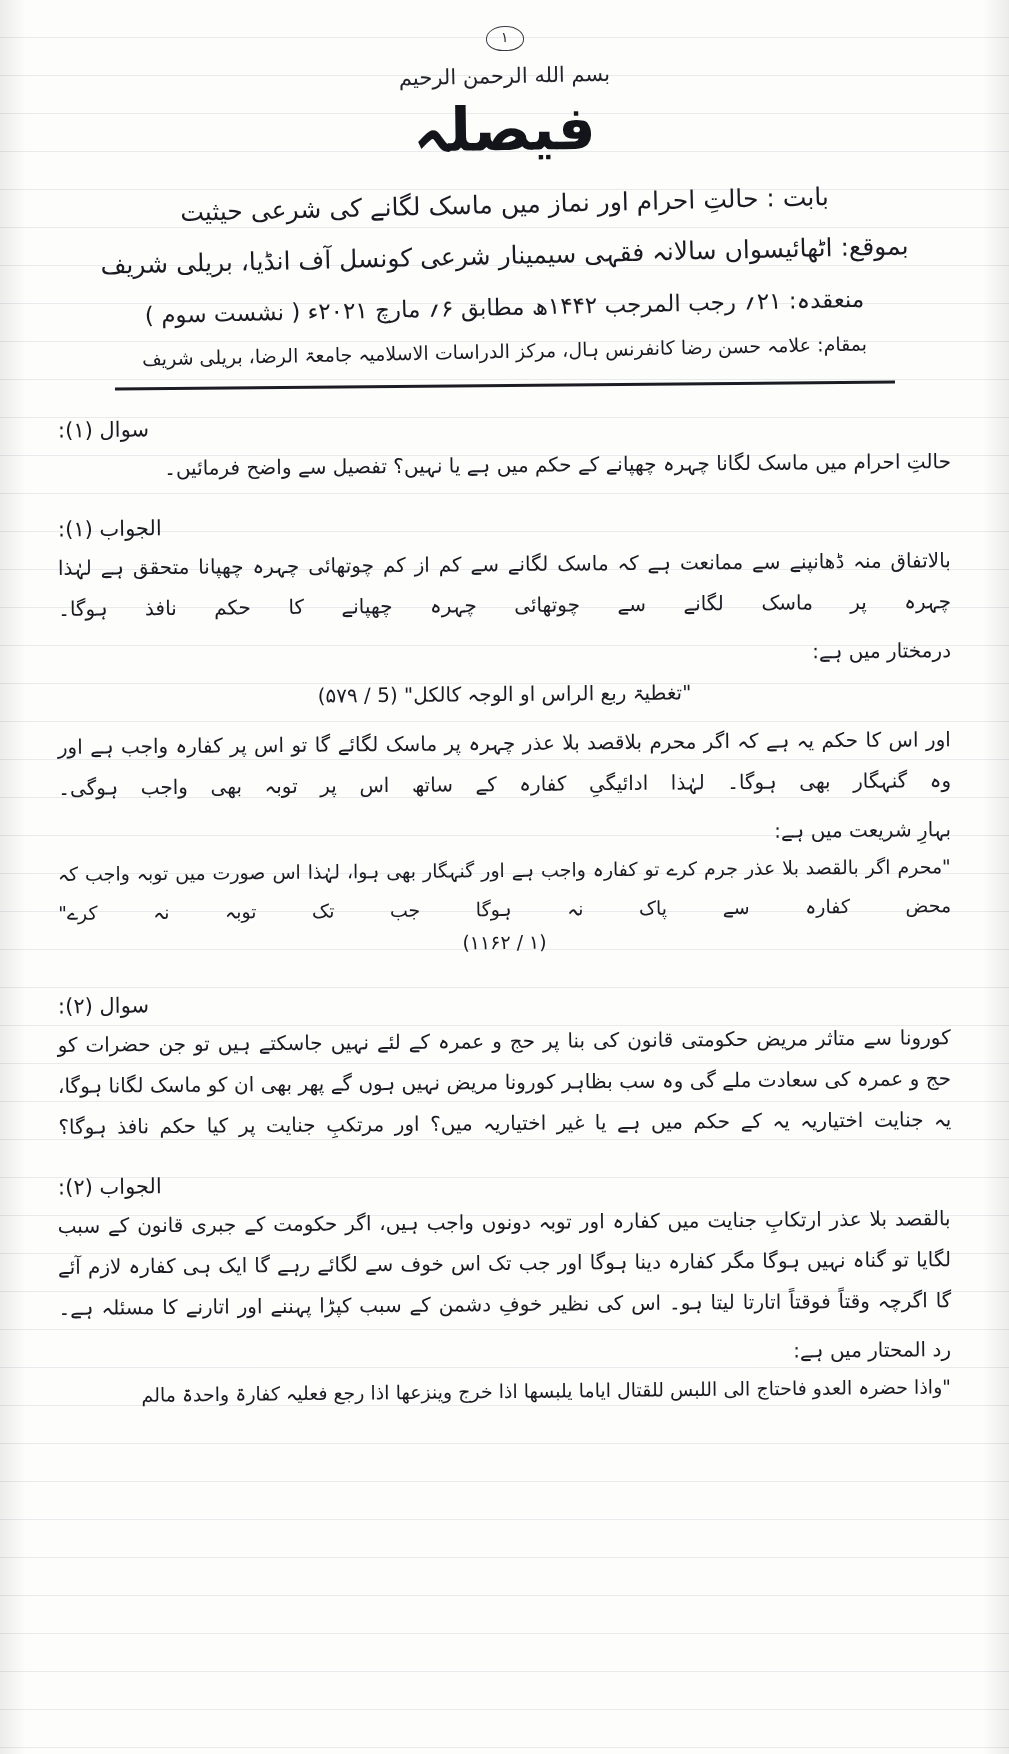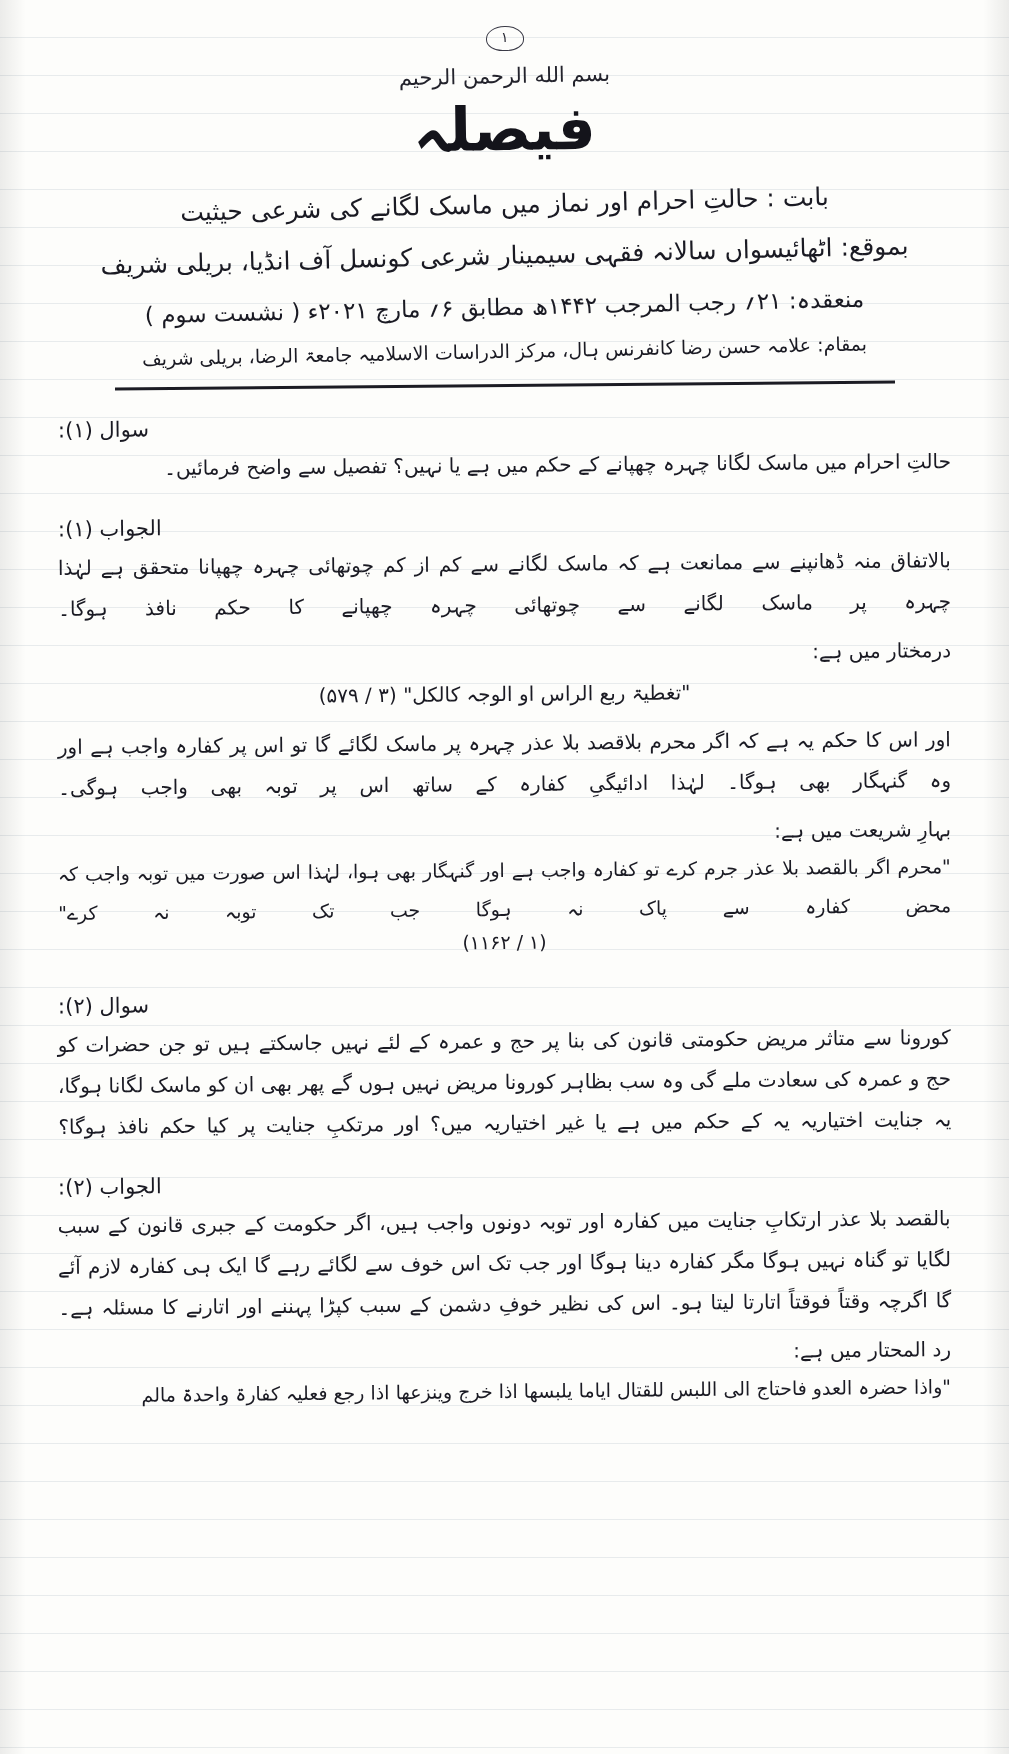--- a/index.html
+++ b/index.html
@@ -214,21 +214,21 @@
 
       <div class="q-label">سوال (۱):</div>
       <div class="para single">حالتِ احرام میں ماسک لگانا چہرہ چھپانے کے حکم میں ہے یا نہیں؟ تفصیل سے واضح فرمائیں۔</div>
 
       <div class="q-label">الجواب (۱):</div>
       <div class="para">بالاتفاق منہ ڈھانپنے سے ممانعت ہے کہ ماسک لگانے سے کم از کم چوتھائی چہرہ چھپانا متحقق ہے لہٰذا چہرہ پر ماسک لگانے سے چوتھائی چہرہ چھپانے کا حکم نافذ ہوگا۔</div>
 
       <div class="small-lead">درمختار میں ہے:</div>
       <div class="para center">
         <span>"تغطیۃ ربع الراس او الوجہ کالکل"</span>
-        <span>(۳ / ۵۷۹)</span>
+        <span>(5 / ۵۷۹)</span>
       </div>
 
       <div class="para">اور اس کا حکم یہ ہے کہ اگر محرم بلاقصد بلا عذر چہرہ پر ماسک لگائے گا تو اس پر کفارہ واجب ہے اور وہ گنہگار بھی ہوگا۔ لہٰذا ادائیگیِ کفارہ کے ساتھ اس پر توبہ بھی واجب ہوگی۔</div>
 
       <div class="small-lead">بہارِ شریعت میں ہے:</div>
       <div class="quote">"محرم اگر بالقصد بلا عذر جرم کرے تو کفارہ واجب ہے اور گنہگار بھی ہوا، لہٰذا اس صورت میں توبہ واجب کہ محض کفارہ سے پاک نہ ہوگا جب تک توبہ نہ کرے"</div>
       <div class="ref">(۱ / ۱۱۶۲)</div>
 
       <div class="spacer-sm"></div>
 

